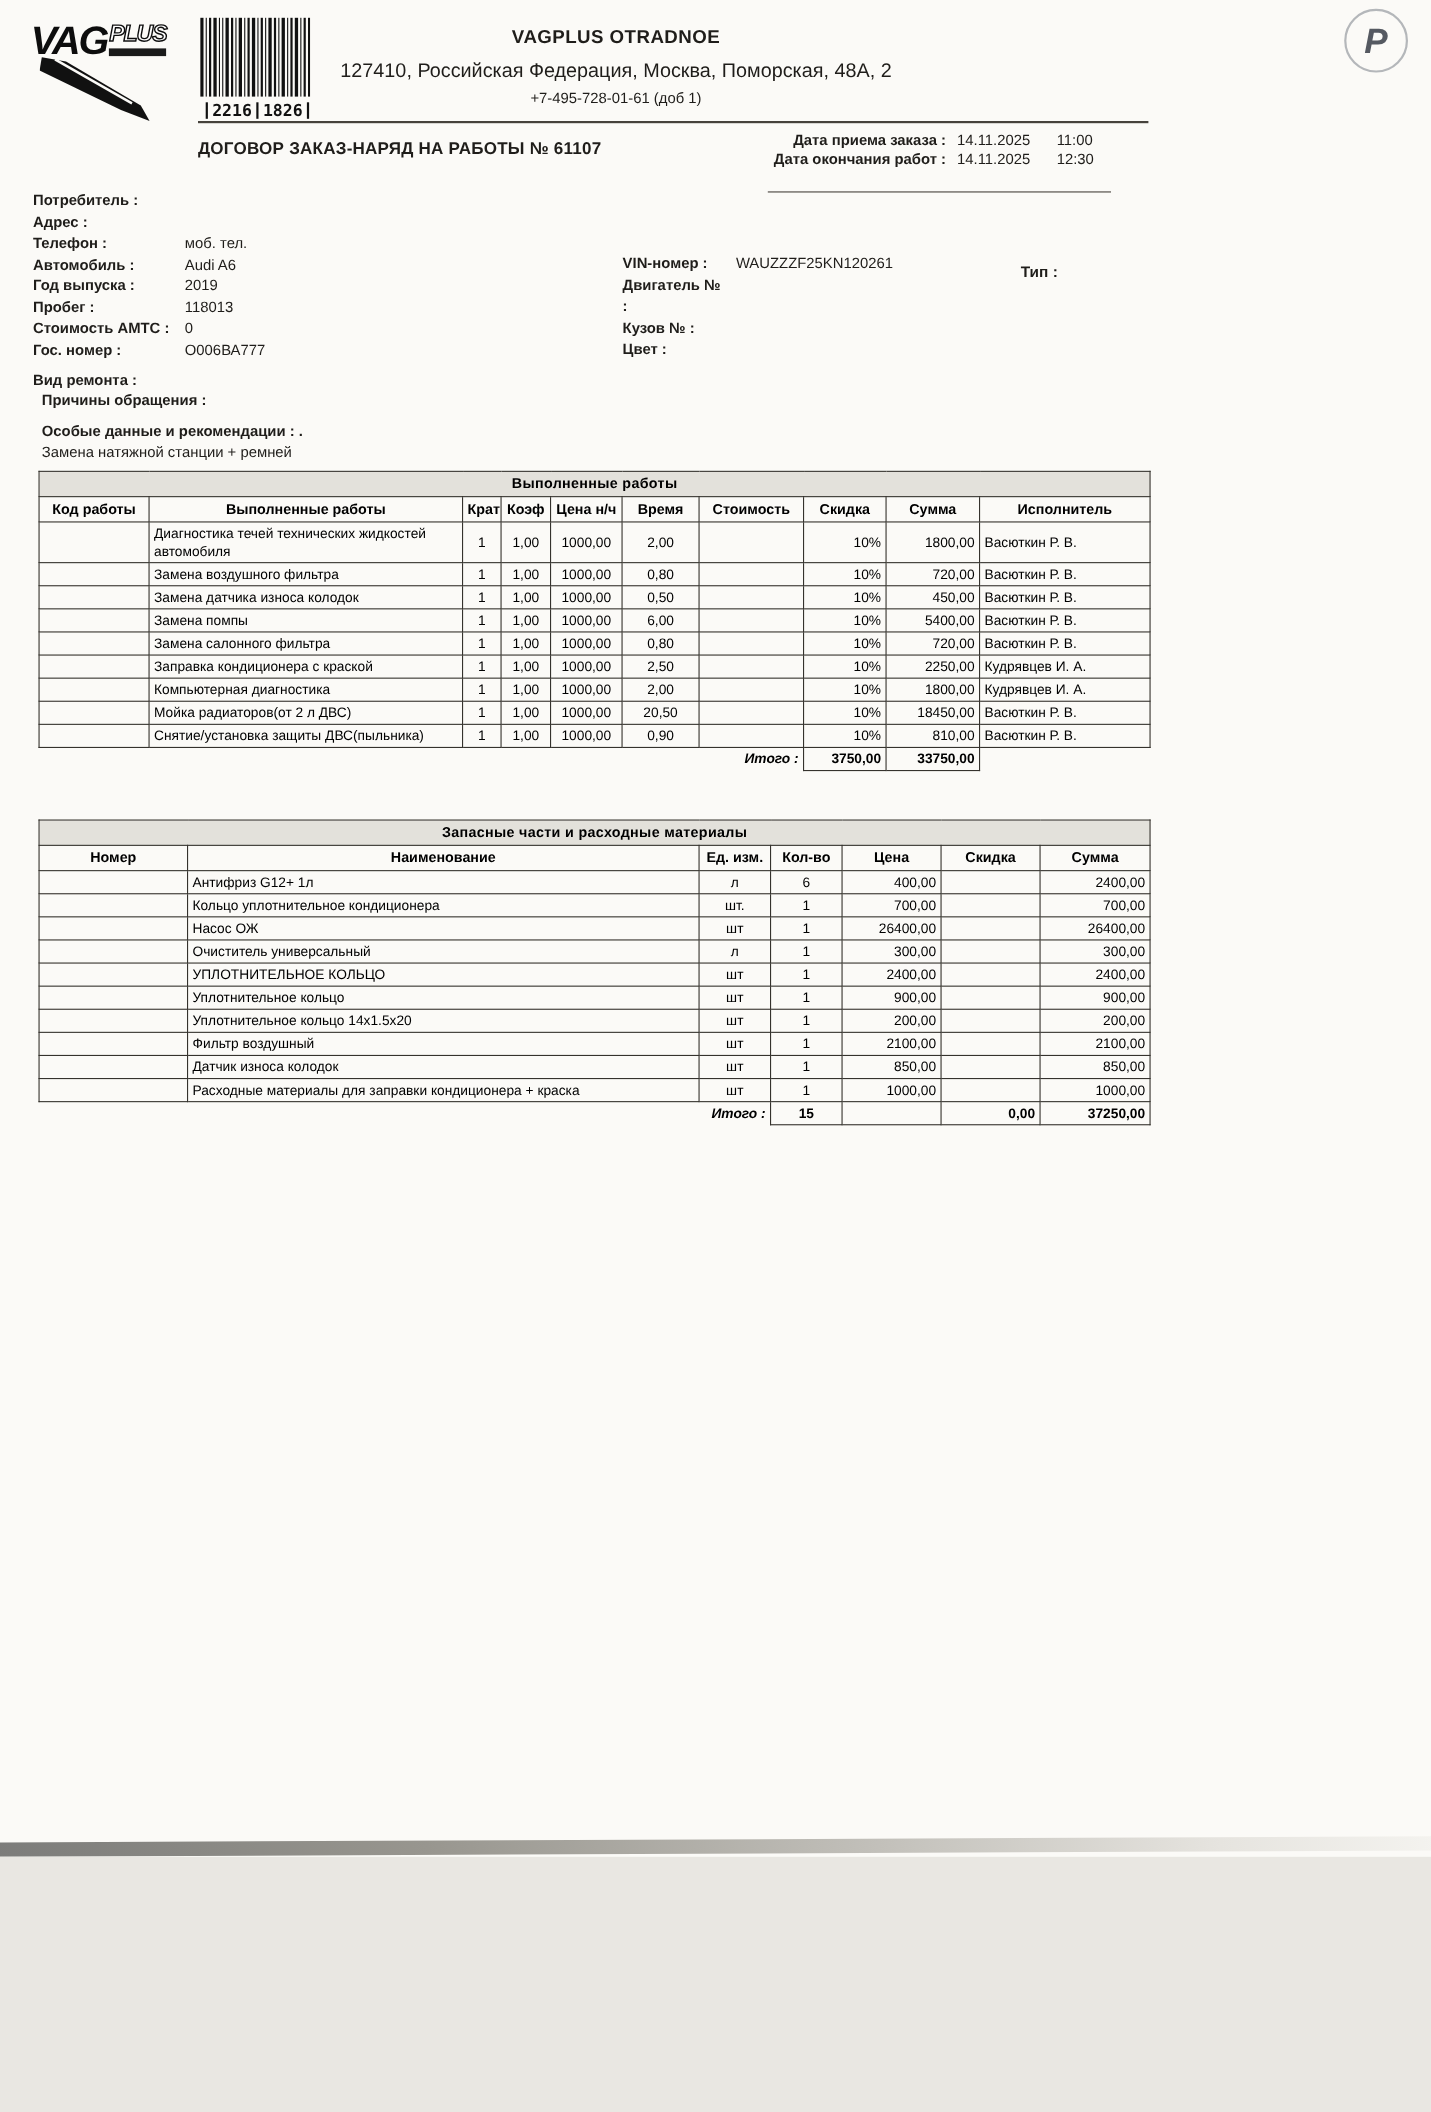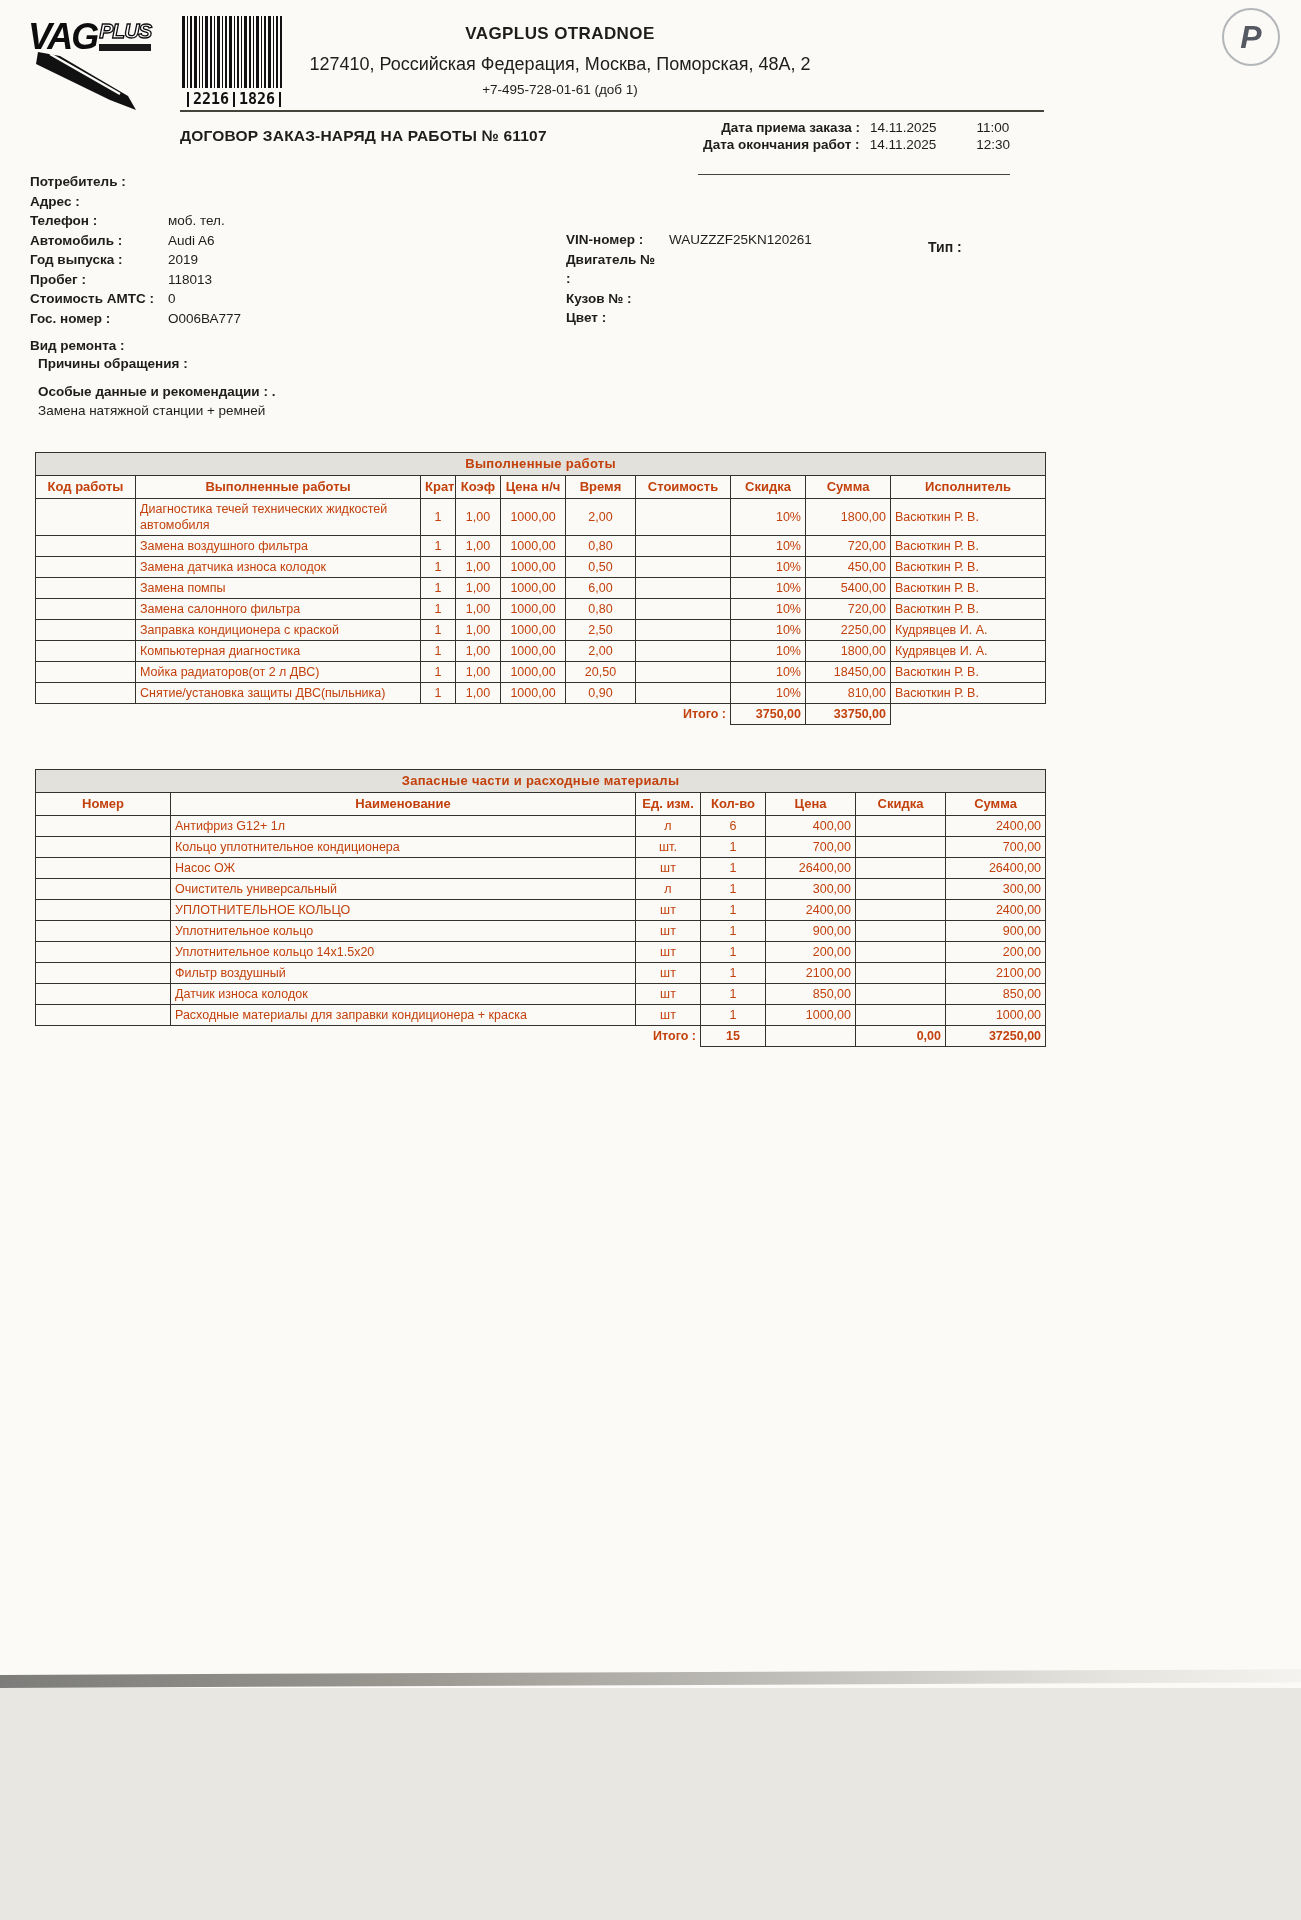--- a/index.html
+++ b/index.html
@@ -31,47 +31,47 @@
            display:flex; align-items:center; justify-content:center;
            color:rgba(55,60,70,.85); font-size:32px; font-weight:bold; font-style:italic; }
   .hr-top { position:absolute; left:180px; top:110px; width:864px; height:1.5px; background:#46423c; }
   
   .doc-title { position:absolute; left:180px; top:127px; font-size:15.5px; font-weight:bold; letter-spacing:.2px; }
   .dates { position:absolute; left:698px; top:113px; width:312px; padding:5px 0 20px;
            border-bottom:1.5px solid #46423c; }
   .date-line { display:flex; font-size:13.5px; margin:2px 0; }
   .dlabel { width:162px; text-align:right; font-weight:bold; }
   .dval { margin-left:10px; }
-  .dtime { margin-left:40px; }
+  .dtime { margin-left:24px; }
   
   .fields-left { position:absolute; left:30px; top:172px; font-size:13.5px; }
   .fields-right { position:absolute; left:566px; top:230px; font-size:13.5px; }
   .frow { display:flex; line-height:19.5px; }
   .fields-left .frow:nth-child(9) { margin-top:8px; }
   .flabel { font-weight:bold; }
   .fields-left .flabel { width:132px; }
   .fields-right .flabel { width:97px; }
   .fvalue { margin-left:6px; }
   .type-field { position:absolute; left:928px; top:239px; font-size:14px; font-weight:bold; }
   .reasons { position:absolute; left:38px; top:356px; font-size:13.5px; font-weight:bold; }
   .special { position:absolute; left:38px; top:384px; font-size:13.5px; font-weight:bold; }
   .note { position:absolute; left:38px; top:403px; font-size:13.5px; }
   
   .tbl { position:absolute; left:35px; width:1010px; border-collapse:collapse;
-         table-layout:fixed; font-size:12.5px; color:#c2410c;margin-top:24px; }
+         table-layout:fixed; font-size:12.5px; color:#000000; }
   .tbl-works { top:428px; }
   .tbl-parts { top:745px; }
   .tbl th, .tbl td { border:1.2px solid #35322d; padding:2px 4px; line-height:16px;
                      overflow:hidden; }
   .tbl thead th { font-weight:bold; text-align:center; font-size:13px; padding:3px 4px; }
   .title-cell { background:#e3e1db; font-size:14px; letter-spacing:.3px; }
   .col-l { text-align:left; }
   .col-c { text-align:center; }
   .col-r { text-align:right; }
-  .nb { border:none !important; background:transparent; }
+  .nb { border:none !important; background:transparent;font-style:italic; }
   .tot { font-weight:bold; }
   .tot-label { text-align:right; font-weight:bold; padding-right:8px; white-space:nowrap; }
   
   .smear { position:absolute; left:-4px; bottom:0; width:1310px; height:13px;
            background:linear-gradient(90deg,#7c7c7a 0%,#98968f 30%,#c3c1bb 62%,#e6e4df 85%,#f4f3ef 100%);
            transform:rotate(-0.25deg); transform-origin:left bottom; }
 </style>
 </head>
 <body>
 

